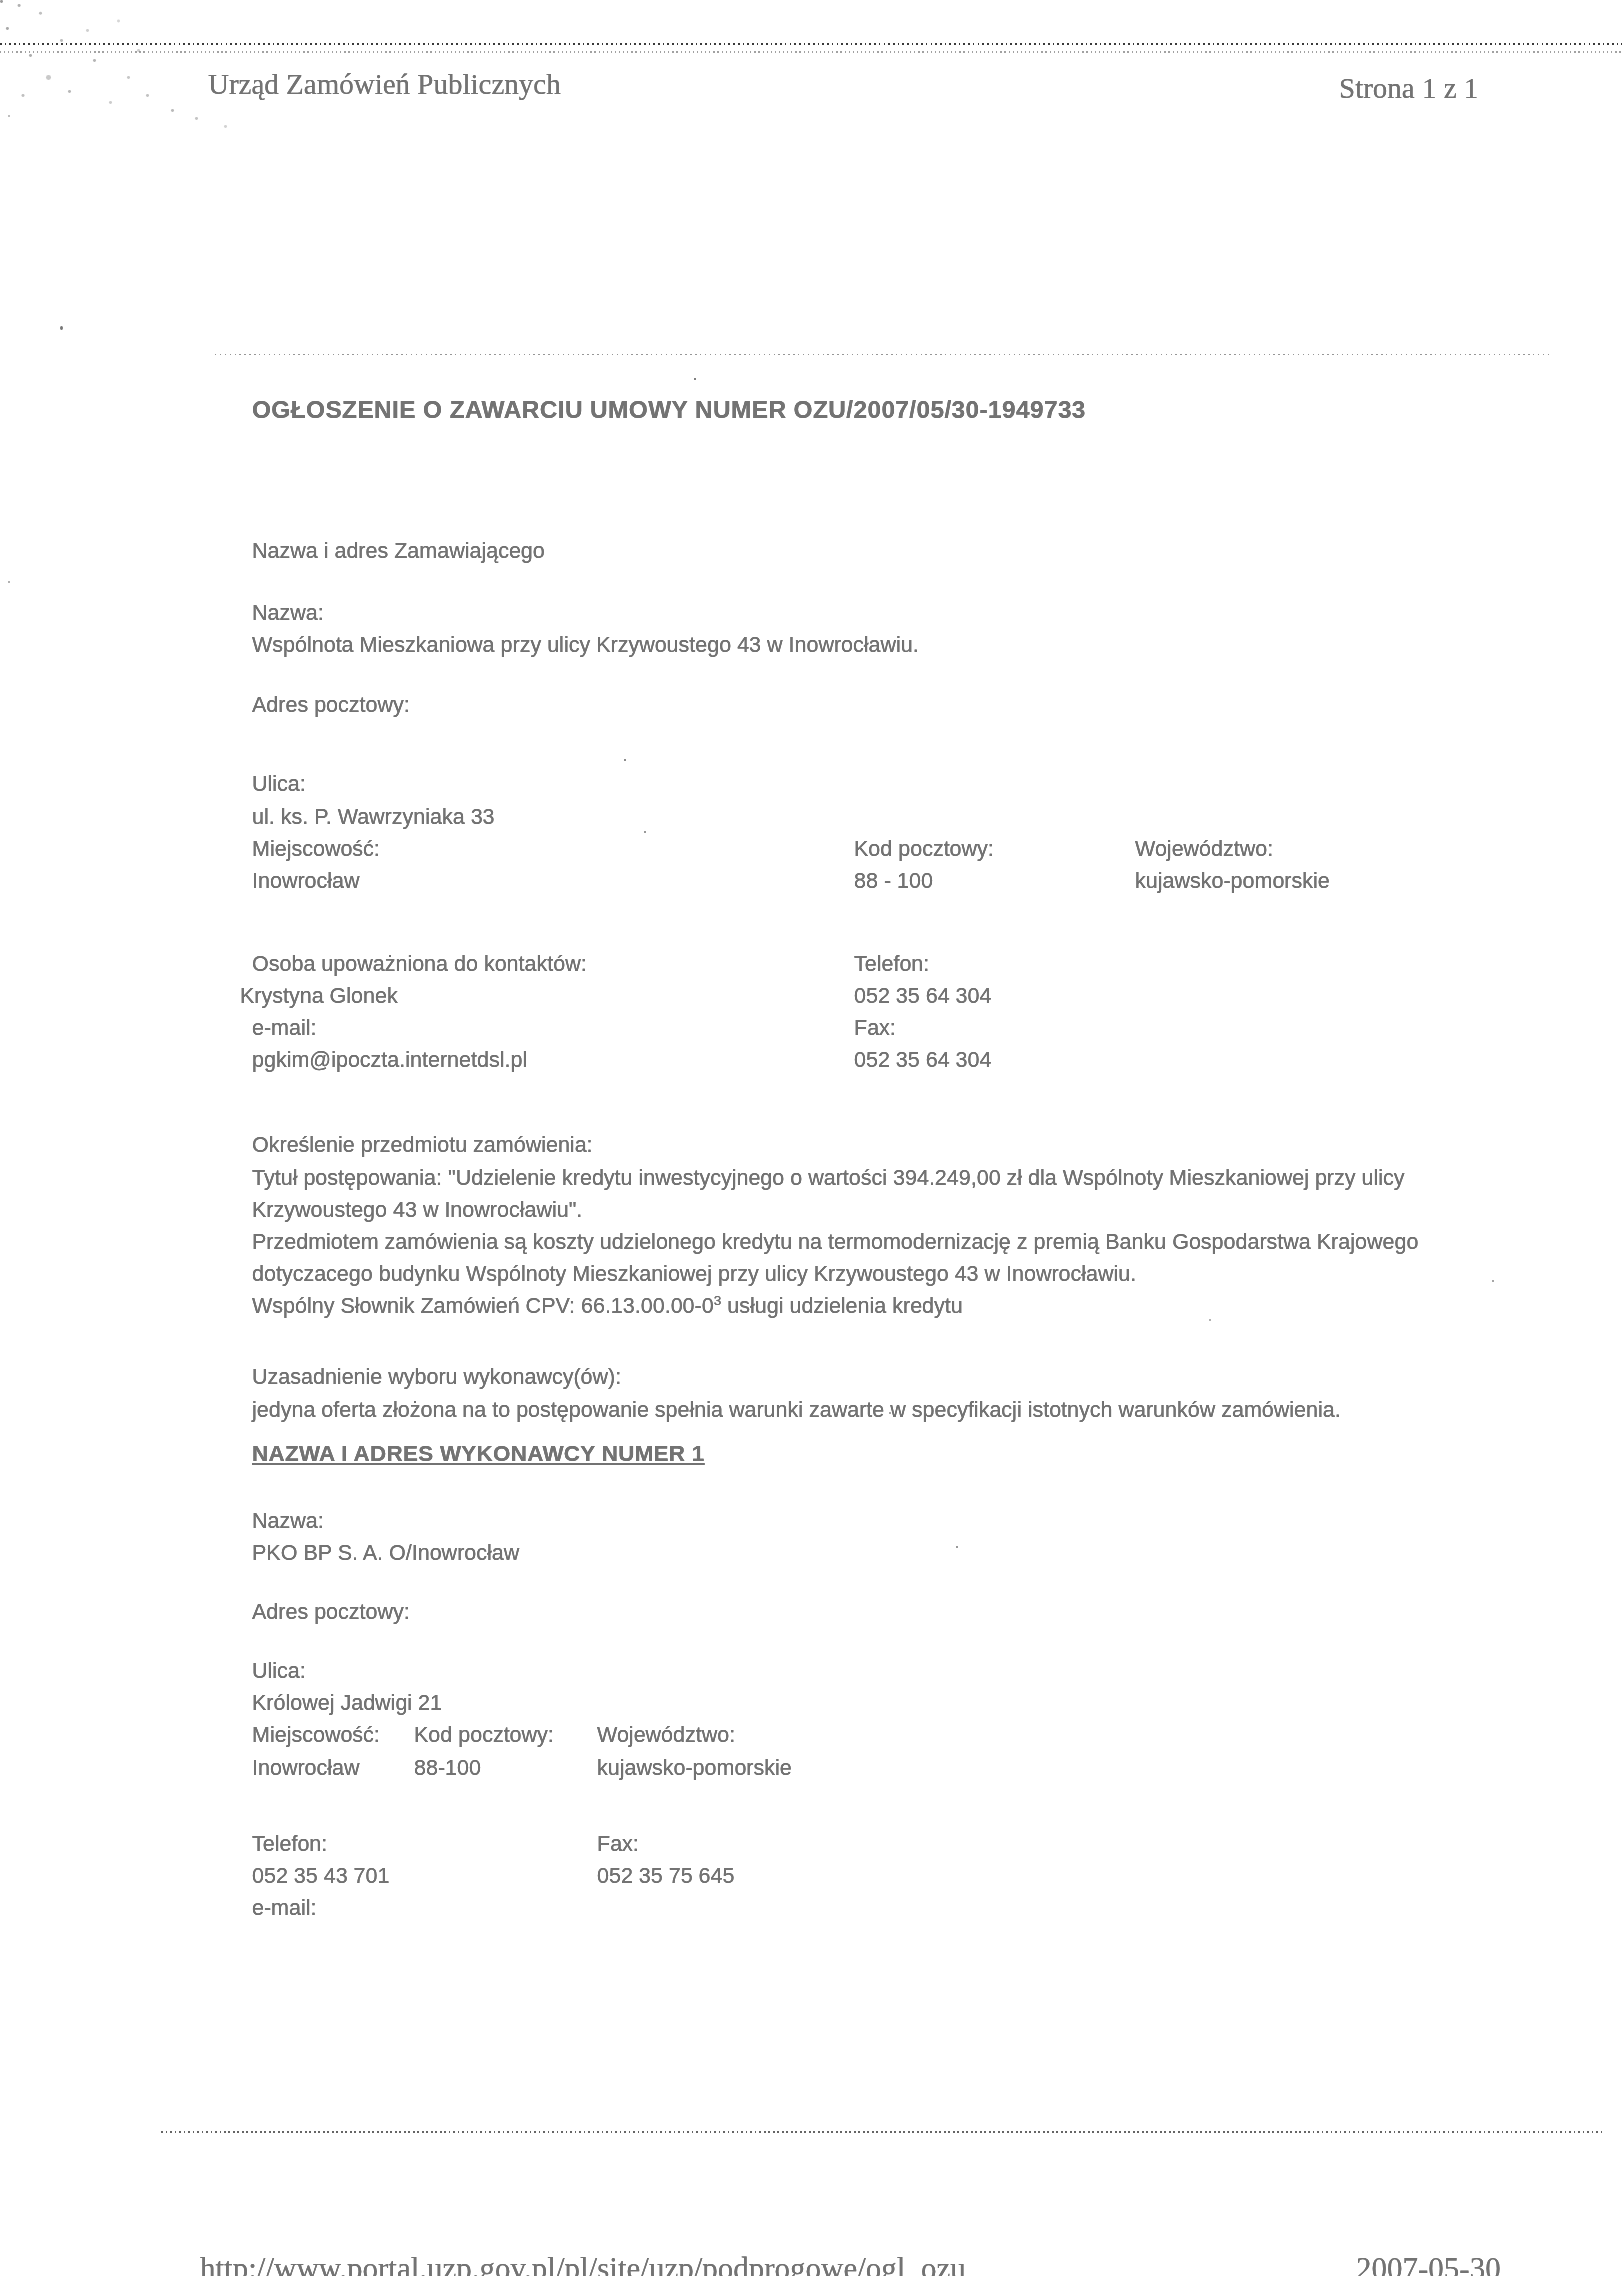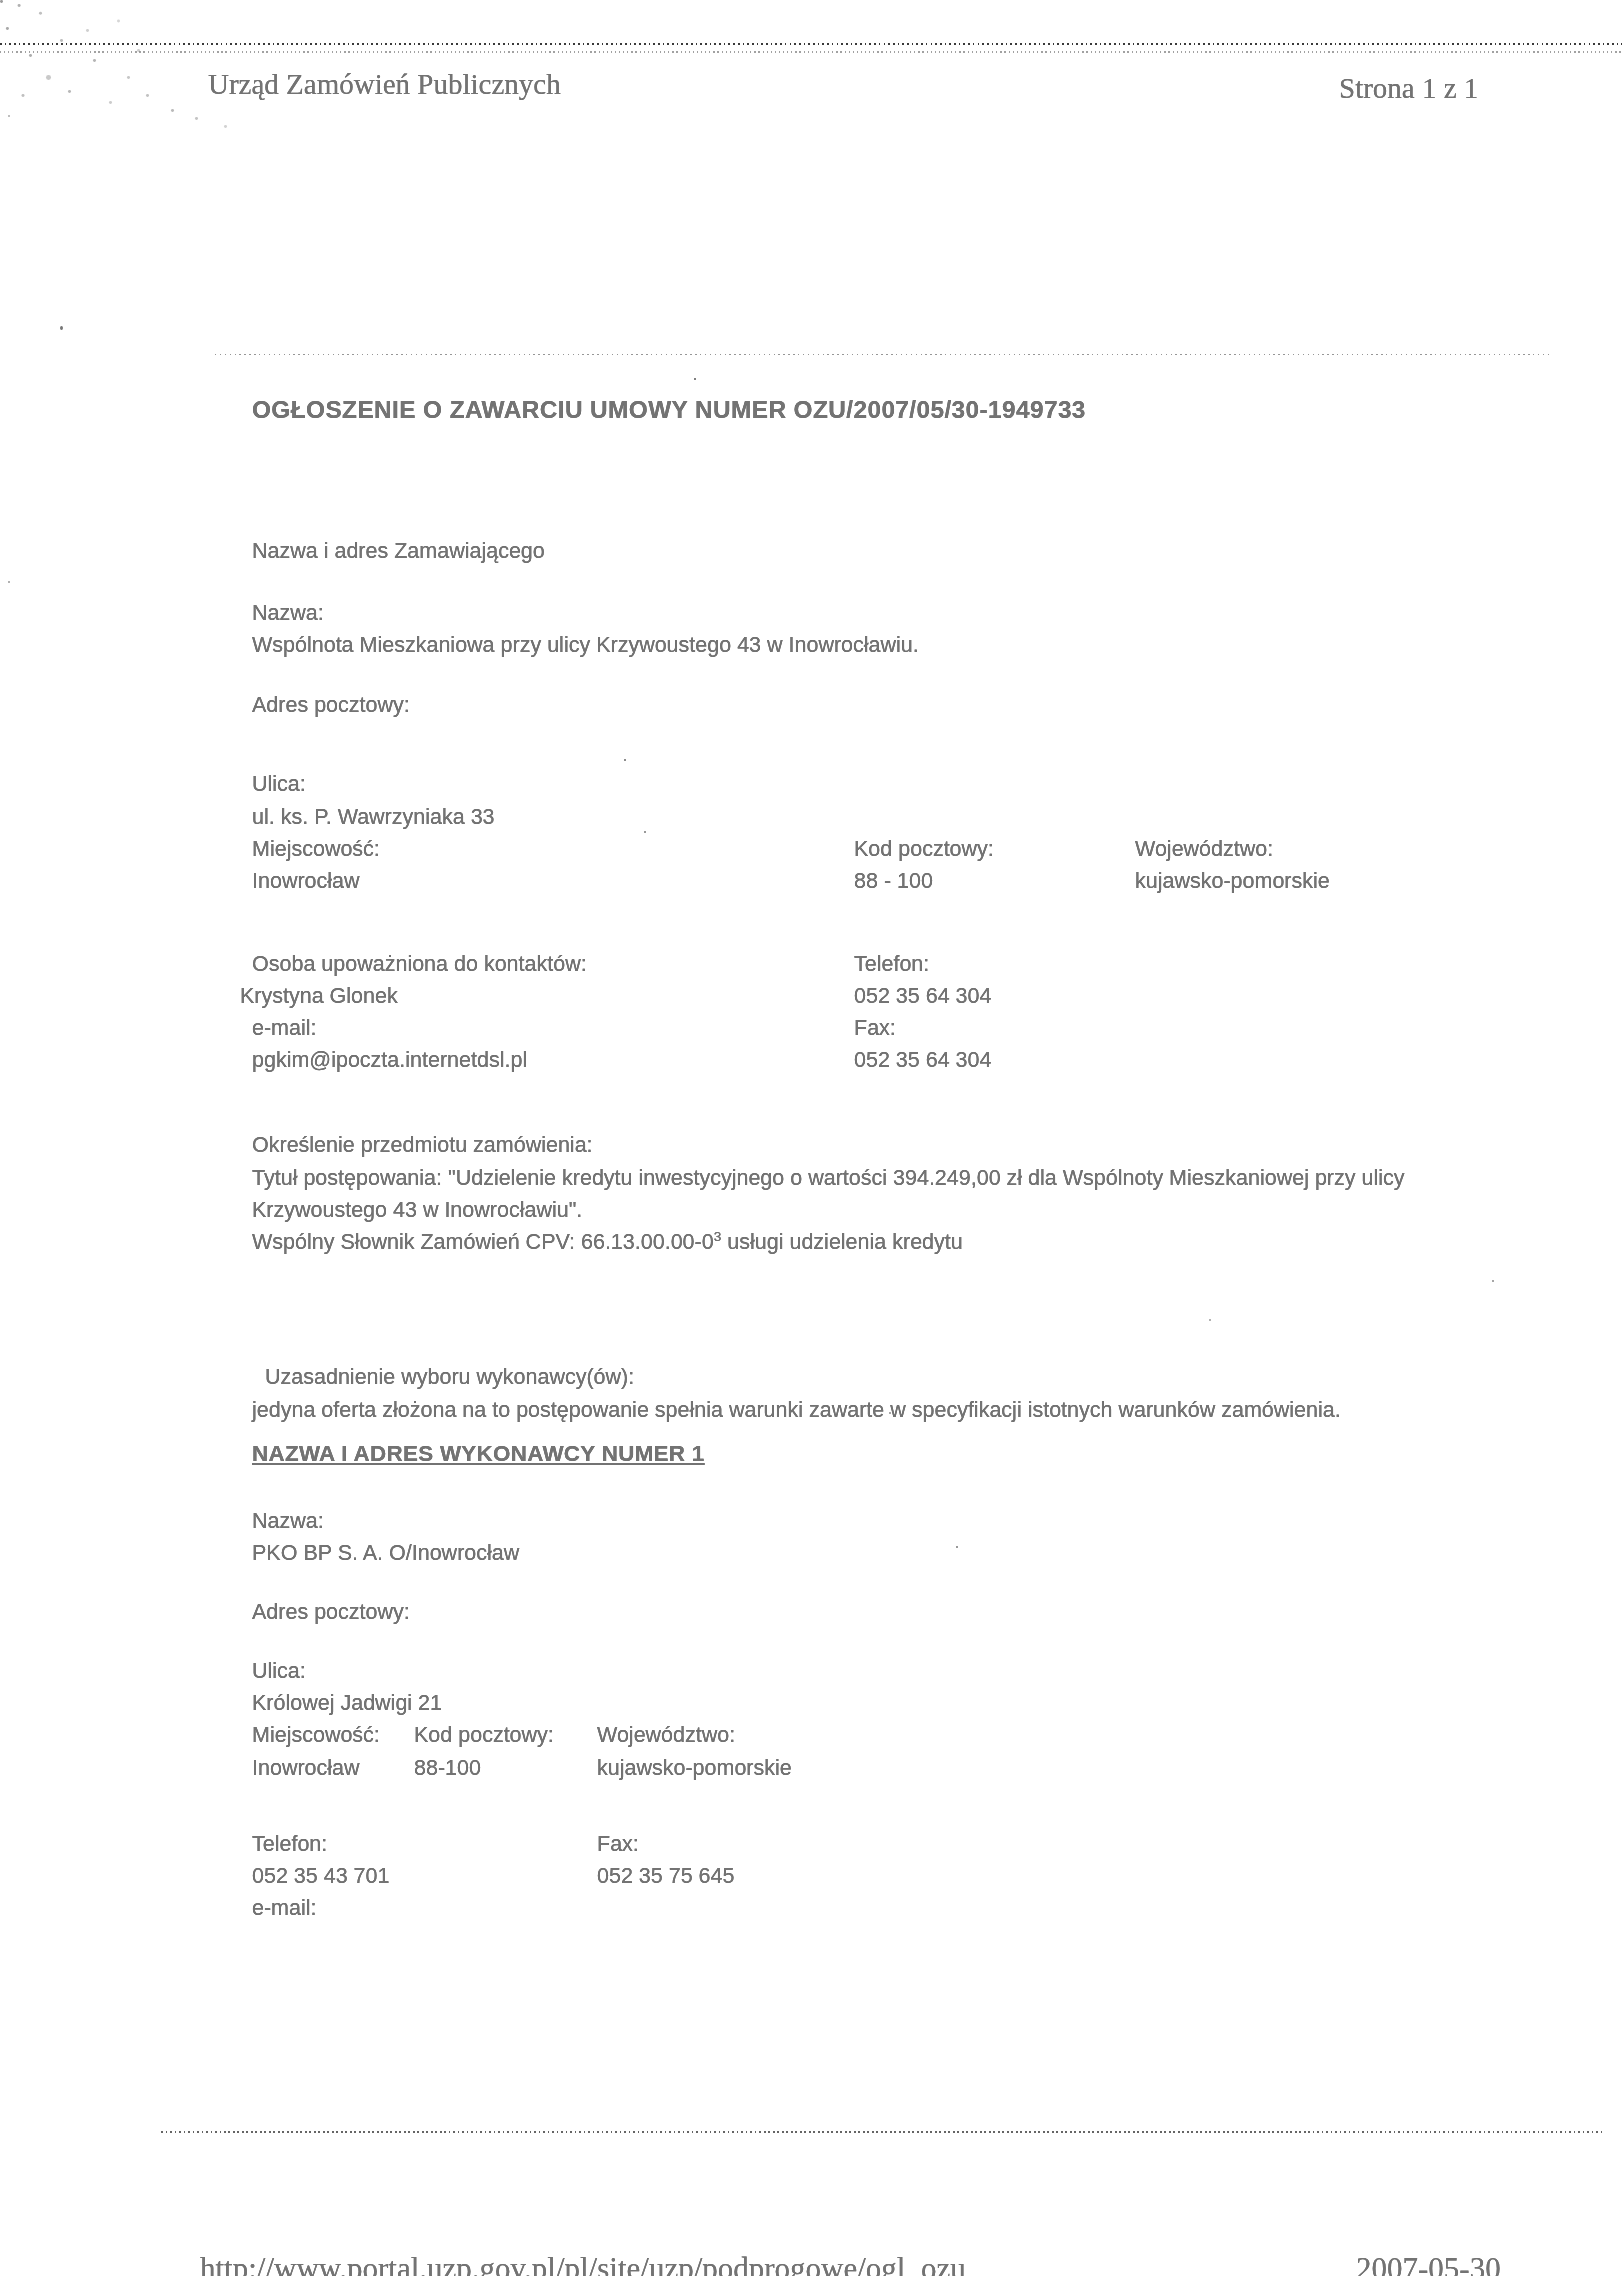--- a/index.html
+++ b/index.html
@@ -93,24 +93,25 @@
   <div class="t" style="left:240px;top:980px;text-align:center;">Krystyna Glonek</div>
   <div class="t" style="left:854px;top:980px;">052 35 64 304</div>
   <div class="t" style="left:252px;top:1012px;">e-mail:</div>
   <div class="t" style="left:854px;top:1012px;">Fax:</div>
   <div class="t" style="left:252px;top:1044px;">pgkim@ipoczta.internetdsl.pl</div>
   <div class="t" style="left:854px;top:1044px;">052 35 64 304</div>
 
   <div class="t b" style="left:252px;top:1129px;">Określenie przedmiotu zamówienia:</div>
   <div class="t wrap" style="left:252px;top:1162px;width:1280px;">
     <p style="margin:0;"><span>Tytuł postępowania: </span><span class="b">"Udzielenie kredytu inwestycyjnego o wartości 394.249,00 zł dla Wspólnoty Mieszkaniowej przy ulicy Krzywoustego 43 w Inowrocławiu".</span></p>
+    <p style="margin:0;">Przedmiotem zamówienia są koszty udzielonego kredytu na termomodernizację z premią Banku Gospodarstwa Krajowego dotyczacego budynku Wspólnoty Mieszkaniowej przy ulicy Krzywoustego 43 w Inowrocławiu.</p>
     <p style="margin:0;"><span>Wspólny Słownik Zamówień CPV: 66.13.00.00-0</span><sup>3</sup><span> usługi udzielenia kredytu</span></p>
   </div>
 
-  <div class="t b" style="left:252px;top:1361px;margin-left:13px;">Uzasadnienie wyboru wykonawcy(ów):</div>
+  <div class="t b" style="left:252px;top:1361px;">Uzasadnienie wyboru wykonawcy(ów):</div>
   <div class="t wrap" style="left:252px;top:1394px;width:1297px;">jedyna oferta złożona na to postępowanie spełnia warunki zawarte w specyfikacji istotnych warunków zamówienia.</div>
 
   <div class="t caps-head" style="left:252px;top:1438px;">NAZWA I ADRES WYKONAWCY NUMER 1</div>
 
   <div class="t" style="left:252px;top:1505px;">Nazwa:</div>
   <div class="t" style="left:252px;top:1537px;">PKO BP S. A. O/Inowrocław</div>
 
   <div class="t b" style="left:252px;top:1596px;">Adres pocztowy:</div>
 
   <div class="t" style="left:252px;top:1655px;">Ulica:</div>

